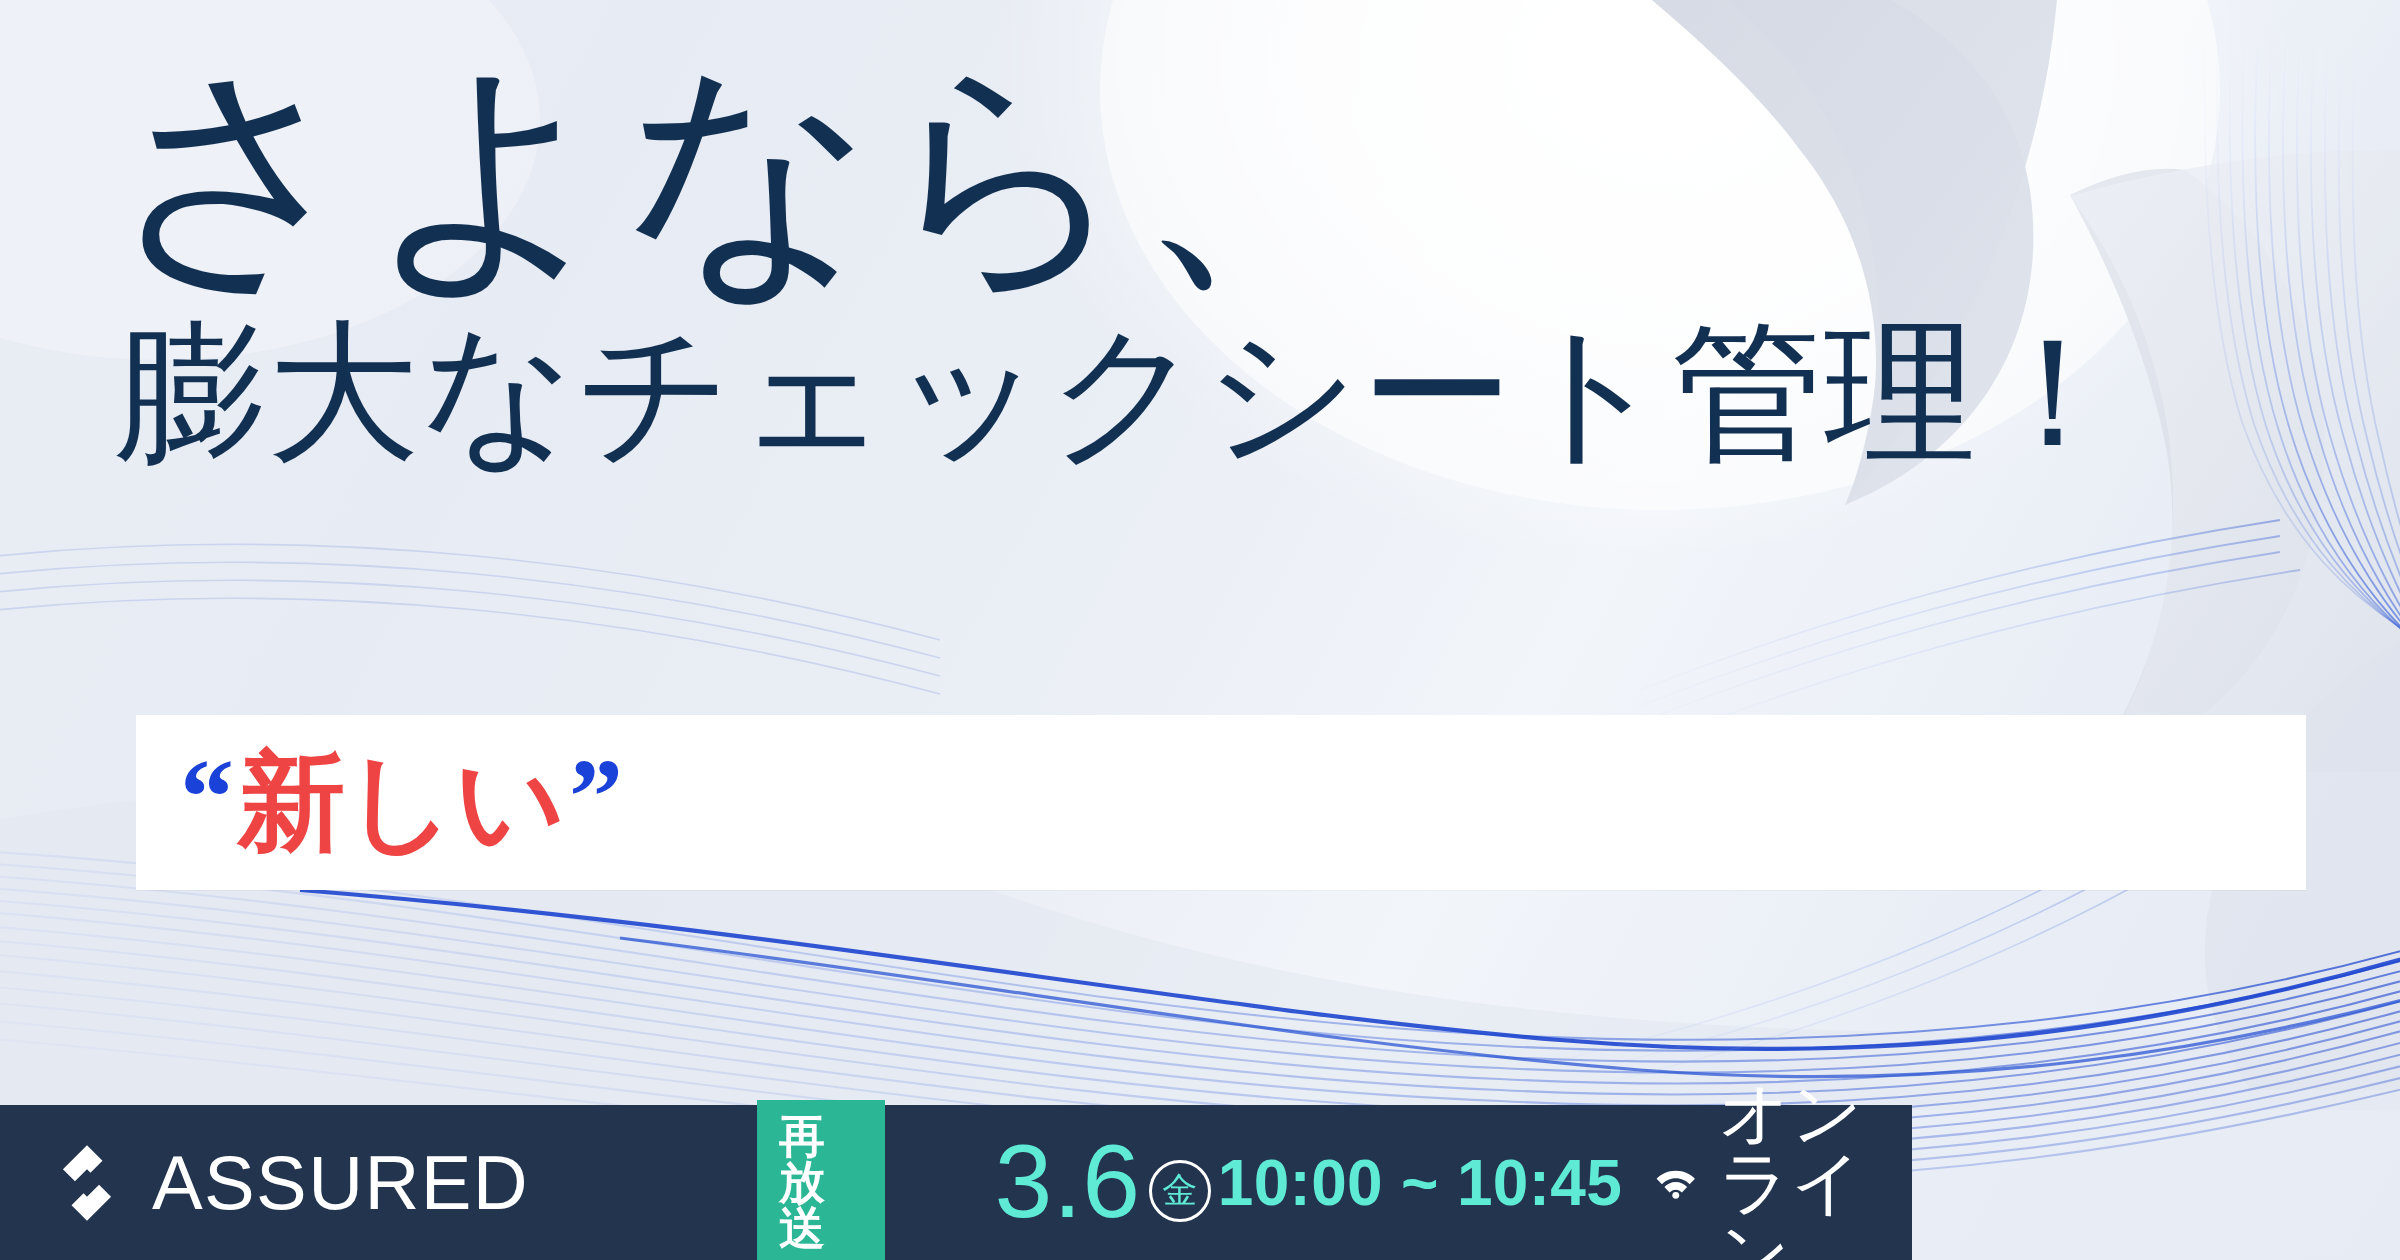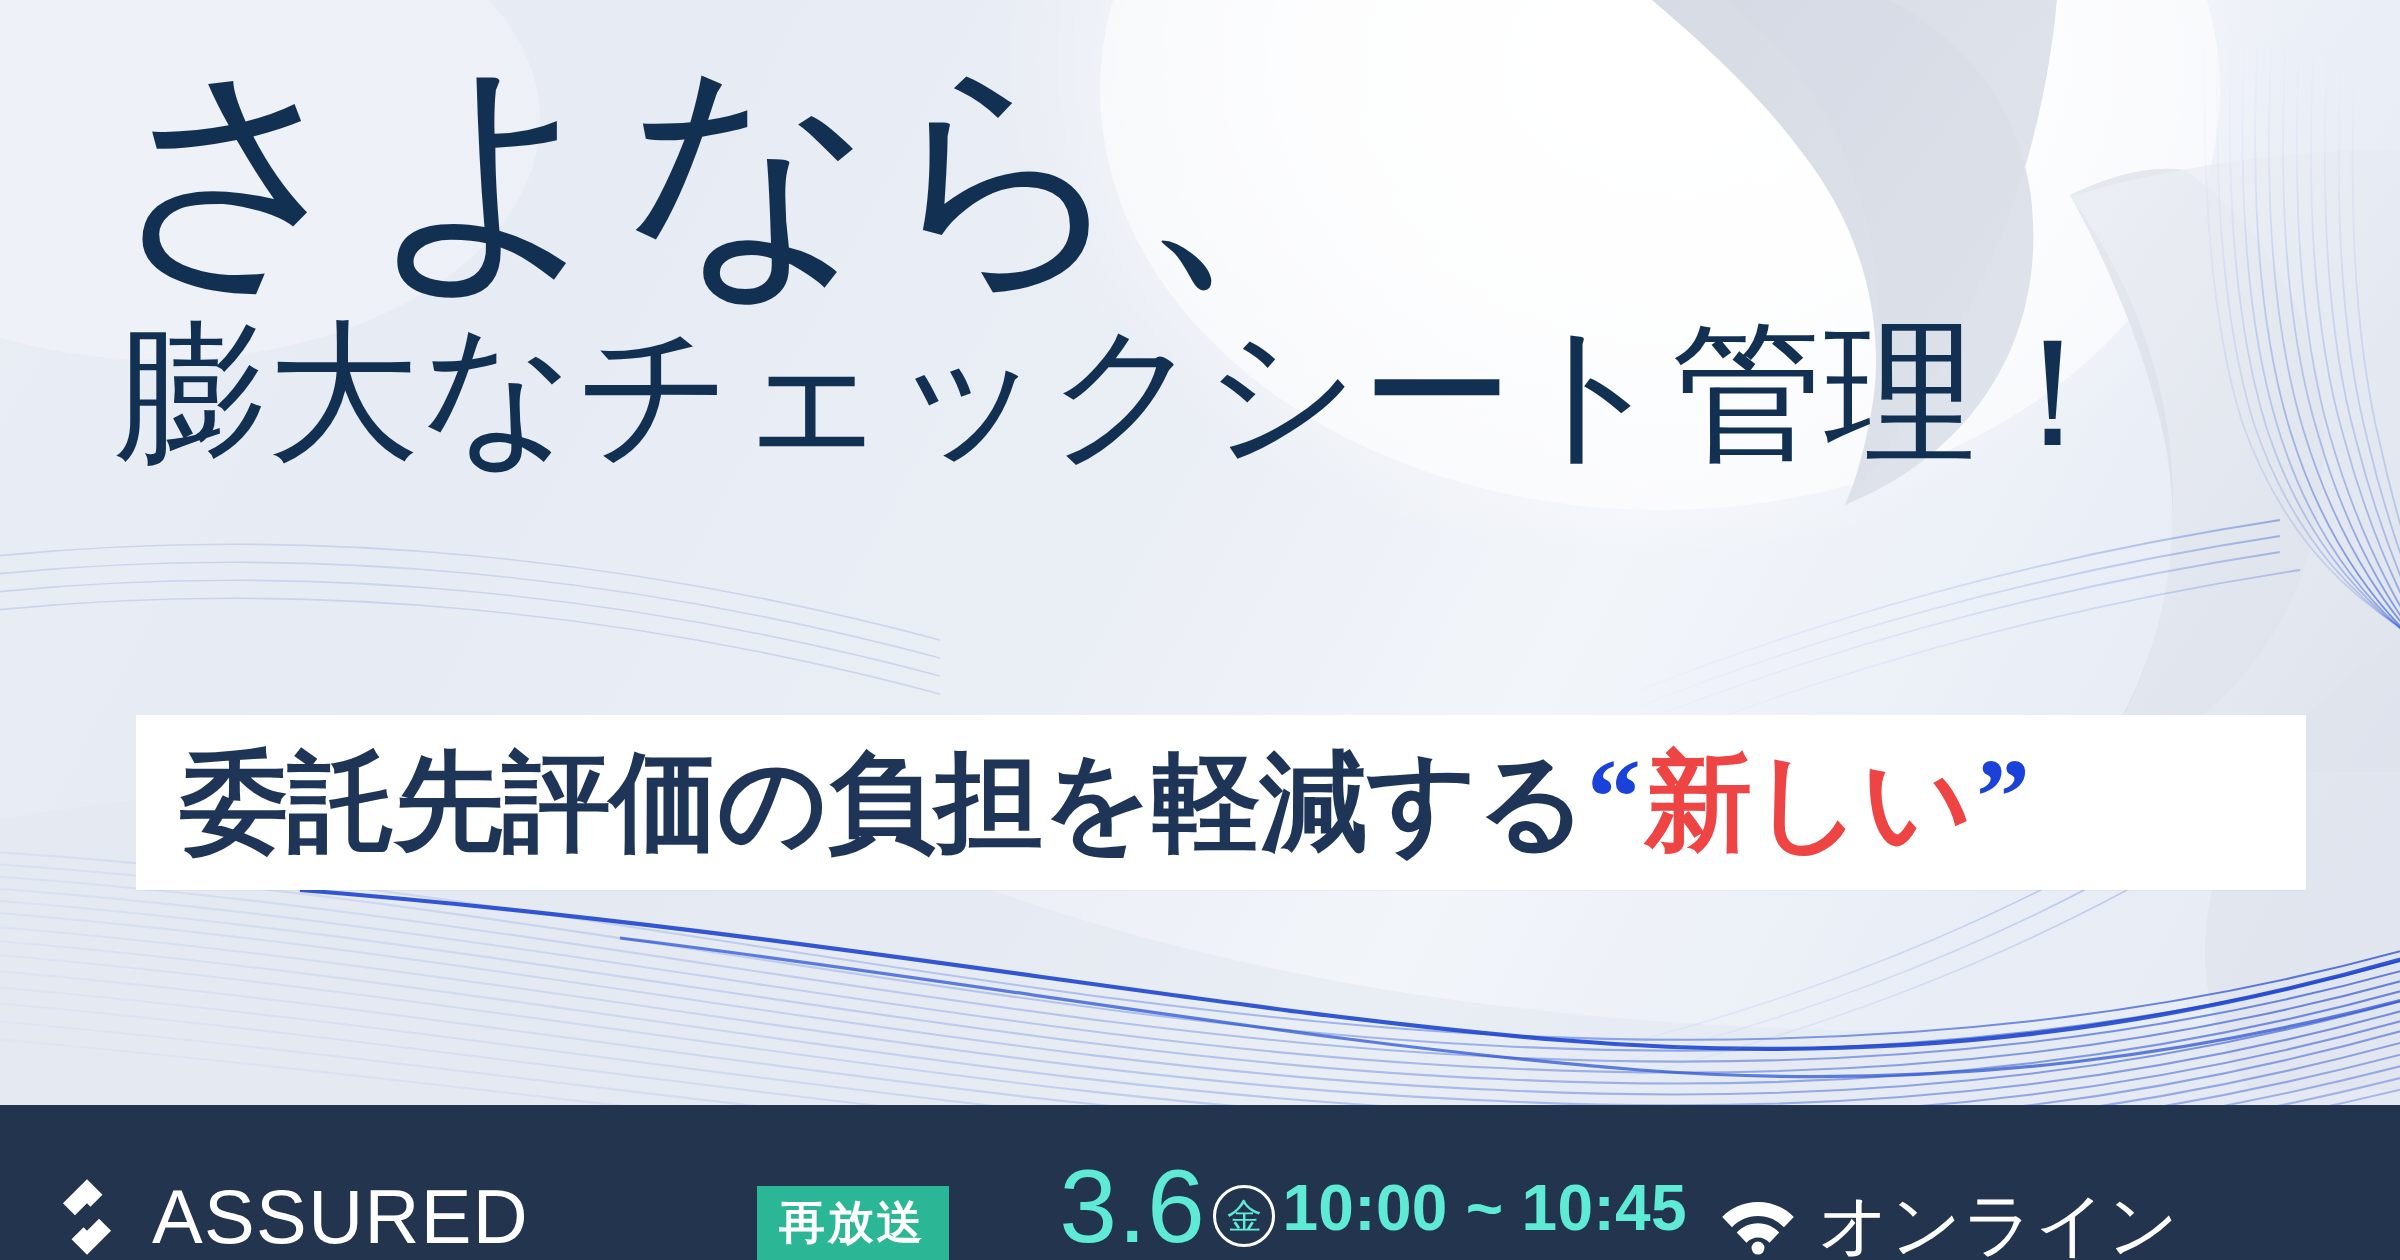--- a/index.html
+++ b/index.html
@@ -83,25 +83,25 @@
   .hl-blue {
     color:#ef4444;
     font-weight:700;
     padding:0 4px;
   }
 
   
   .footer {
     position:absolute;
     left:0; bottom:0;
-    width:2400px; height:155px;
+    width:1912px; height:155px;
     background:#23344f;
     z-index:10;
     display:flex;
-    align-items:flex-end;
+    align-items:center;
   }
   .logo-wrap {
     display:flex;
     align-items:center;
     margin-left:44px;
     gap:22px;
   }
   .logo-mark { width:86px; height:86px; display:block; }
   .logo-text {
     color:#ffffff;
@@ -293,21 +293,20 @@
     </g>
   </svg>
 
   <div class="headline">
     <div class="hl-line1">さよなら、</div>
     <div class="hl-line2">膨大なチェックシート管理！</div>
   </div>
 
   <div class="subtitle-banner">
     <div class="subtitle-inner">
-      <span>委託先評価の負担を軽減する</span>
         <span class="q-mark">“</span>
         <span class="hl-blue">新しい</span>
         <span class="q-mark">”</span>
     </div>
   </div>
 
   <div class="footer">
 
     <div class="logo-wrap">
       <svg class="logo-mark" viewBox="0 0 100 100">

